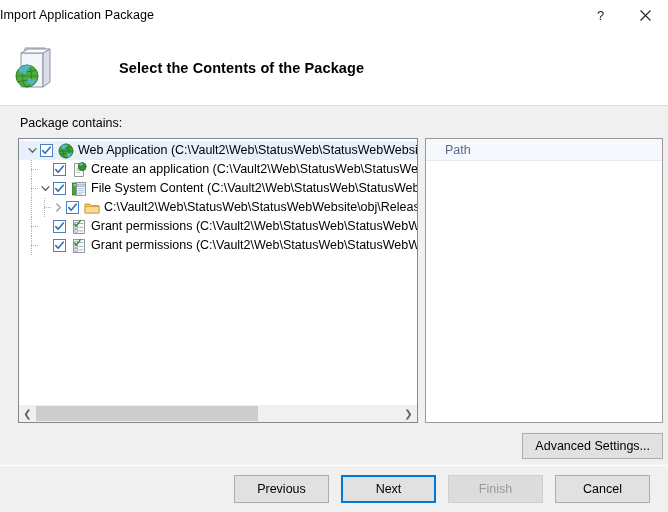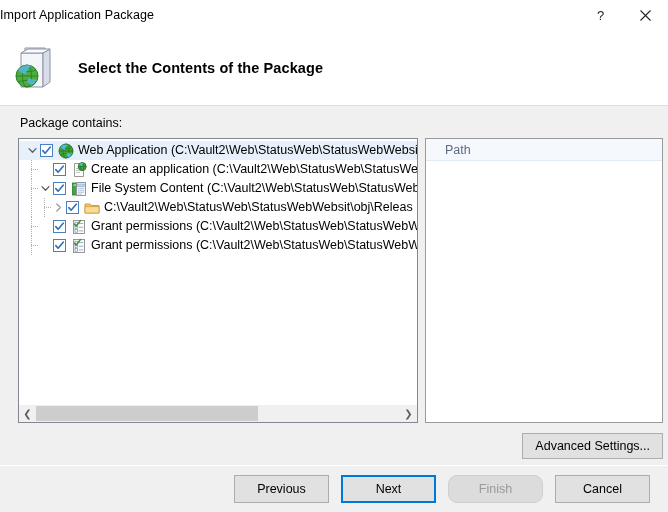--- a/index.html
+++ b/index.html
@@ -63,20 +63,21 @@
 
   
   .banner {
     position: relative;
     height: 75px;
     flex: 0 0 75px;
     background: #ffffff;
     display: flex;
     align-items: center;
     border-bottom: 1px solid #dedede;
+    gap: 41px;
   }
   .banner-icon {
     width: 56px;
     margin-left: 6px;
     display: flex;
     align-items: center;
     justify-content: center;
   }
   .banner-title {
     font-size: 14.5px;
@@ -310,21 +311,20 @@
     justify-content: center;
   }
   .btn.default {
     border: 2px solid #0078d7;
     background: #e1e1e1;
   }
   .btn.disabled {
     color: #9a9a9a;
     background: #dcdcdc;
     border-color: #cfcfcf;
-    border-radius: 9px;
   }
 
   
   .footer-sep {
     position: absolute;
     left: 0;
     right: 0;
     bottom: 46px;
     height: 1px;
     background: #ffffff;
@@ -495,21 +495,21 @@
                 <svg width="11" height="11" viewBox="0 0 11 11">
                   <path d="M1.8 5.6 L4.1 8.2 L9.2 2.2" fill="none" stroke="#2f6fb5" stroke-width="1.6" stroke-linecap="round" stroke-linejoin="round"></path>
                 </svg>
               </div>
               <div class="ticon">
                 <svg width="16" height="16" viewBox="0 0 16 16">
                   <path d="M1 4 L6 4 L7.4 5.6 L15 5.6 L15 13 L1 13 Z" fill="#f5c96b" stroke="#c49336" stroke-width="0.9"></path>
                   <path d="M1 6.6 L15 6.6 L15 13 L1 13 Z" fill="#fbdc92" stroke="#c49336" stroke-width="0.7"></path>
                 </svg>
               </div>
-              <div class="tlabel">C:\Vault2\Web\StatusWeb\StatusWebWebsit\obj\Releas</div>
+              <div class="tlabel">C:\Vault2\Web\StatusWeb\StatusWebWebsite\obj\Releas</div>
             </div>
             <div class="tree-row">
               <div class="conn">
                 <div class="vline"></div>
                 <div class="hline"></div>
               </div>
               <div class="spacer15"></div>
               <div class="chk">
                 <svg width="11" height="11" viewBox="0 0 11 11">
                   <path d="M1.8 5.6 L4.1 8.2 L9.2 2.2" fill="none" stroke="#2f6fb5" stroke-width="1.6" stroke-linecap="round" stroke-linejoin="round"></path>

